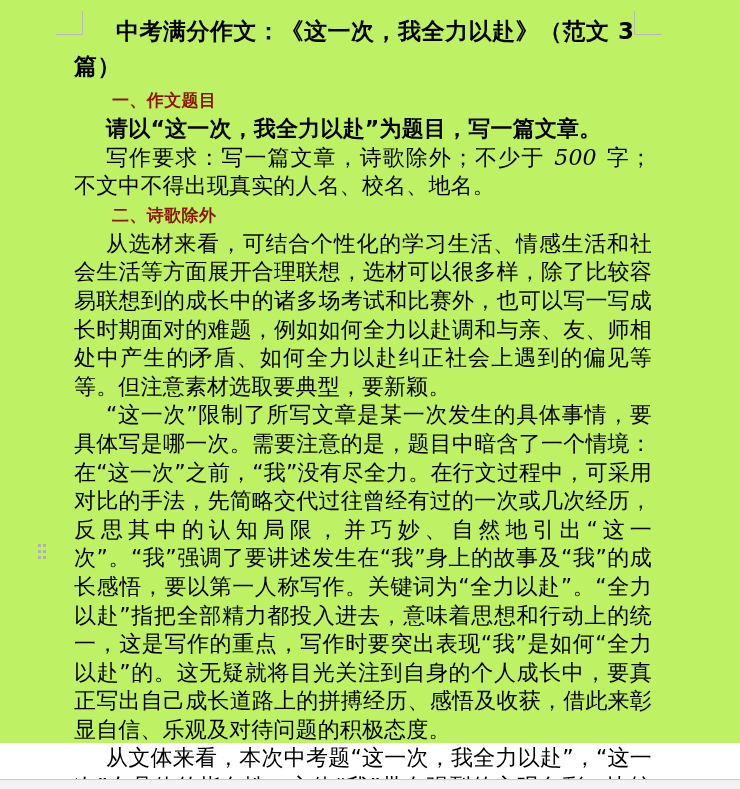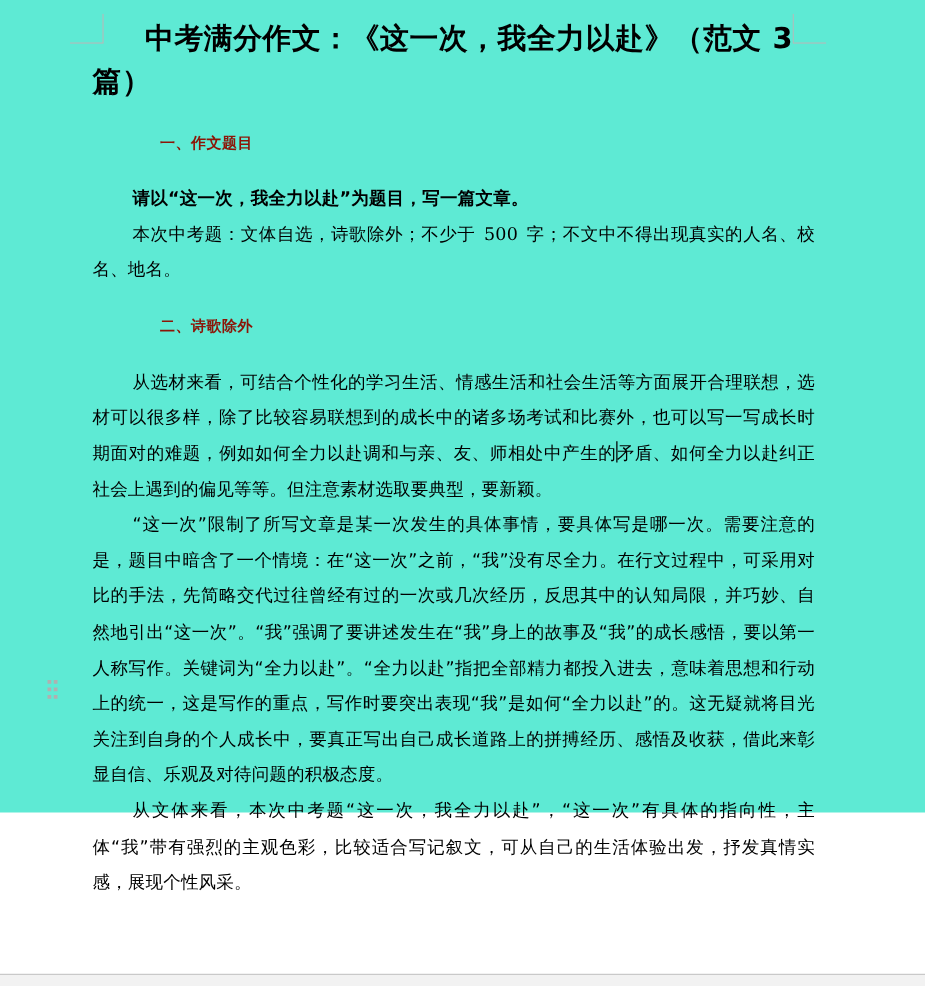--- a/index.html
+++ b/index.html
@@ -10,22 +10,22 @@
   body {
     width: 740px;
     height: 789px;
     font-family: "Liberation Sans", "DejaVu Sans", sans-serif;
     overflow: hidden;
   }
 
   #doc-page {
     position: relative;
     width: 740px;
-    height: 650px;
-    background: #5eead4;
+    height: 743px;
+    background: #bef264;
     box-sizing: border-box;
   }
 
   
   .crop-mark {
     position: absolute;
     width: 27px;
     height: 24px;
     pointer-events: none;
   }
@@ -70,46 +70,47 @@
     line-height: 35px;
     color: #000000;
     margin: 0 0 2px 0;
     text-indent: 42px;
     letter-spacing: 0.5px;
   }
 
   .section-heading {
     font-family: Liberation Sans, sans-serif;
     font-weight: 700;
-    font-size: 12px;
+    font-size: 17px;
     line-height: 29px;
     color: #8c1508;
-    margin: 16px;
+    margin: 0;
     text-indent: 38px;
     letter-spacing: 0.4px;
   }
 
   .para {
     font-family: "DejaVu Sans", "Liberation Sans", sans-serif;
-    font-size: 14px;
+    font-size: 22px;
     line-height: 28.6px;
     color: #000000;
     margin: 0;
     text-align: justify;
     text-justify: inter-character;
     text-indent: 32px;
     letter-spacing: 0.15px;
   }
   .para.bold {
     font-weight: 700;
     text-indent: 32px;
     letter-spacing: 0.2px;
   }
   .para .lat {
     font-family: "DejaVu Serif", "Liberation Serif", serif;
+    font-style: italic;
     font-weight: 400;
     padding: 0 2px;
   }
 
   
   .caret {
     display: inline-block;
     width: 1px;
     height: 17px;
     background: #000;
@@ -156,21 +157,21 @@
   </div>
 
   <div id="content">
 
     <h1 class="doc-title">中考满分作文：《这一次，我全力以赴》（范文 3 篇）</h1>
 
     <h2 class="section-heading">一、作文题目</h2>
 
     <p class="para bold">请以“这一次，我全力以赴”为题目，写一篇文章。</p>
 
-    <p class="para"><span>本次中考题：文体自选，诗歌除外；不少于 </span><span class="lat">500</span><span> 字；不文中不得出现真实的人名、校名、地名。</span></p>
+    <p class="para"><span>写作要求：写一篇文章，诗歌除外；不少于 </span><span class="lat">500</span><span> 字；不文中不得出现真实的人名、校名、地名。</span></p>
 
     <h2 class="section-heading">二、诗歌除外</h2>
 
     <p class="para"><span>从选材来看，可结合个性化的学习生活、情感生活和社会生活等方面展开合理联想，选材可以很多样，除了比较容易联想到的成长中的诸多场考试和比赛外，也可以写一写成长时期面对的难题，例如如何全力以赴调和与亲、友、师相处中产生的</span><span class="caret"></span><span>矛盾、如何全力以赴纠正社会上遇到的偏见等等。但注意素材选取要典型，要新颖。</span></p>
 
     <p class="para">“这一次”限制了所写文章是某一次发生的具体事情，要具体写是哪一次。需要注意的是，题目中暗含了一个情境：在“这一次”之前，“我”没有尽全力。在行文过程中，可采用对比的手法，先简略交代过往曾经有过的一次或几次经历，反思其中的认知局限，并巧妙、自然地引出“这一次”。“我”强调了要讲述发生在“我”身上的故事及“我”的成长感悟，要以第一人称写作。关键词为“全力以赴”。“全力以赴”指把全部精力都投入进去，意味着思想和行动上的统一，这是写作的重点，写作时要突出表现“我”是如何“全力以赴”的。这无疑就将目光关注到自身的个人成长中，要真正写出自己成长道路上的拼搏经历、感悟及收获，借此来彰显自信、乐观及对待问题的积极态度。</p>
 
 
     <p class="para">从文体来看，本次中考题“这一次，我全力以赴”，“这一次”有具体的指向性，主体“我”带有强烈的主观色彩，比较适合写记叙文，可从自己的生活体验出发，抒发真情实感，展现个性风采。</p>
 

